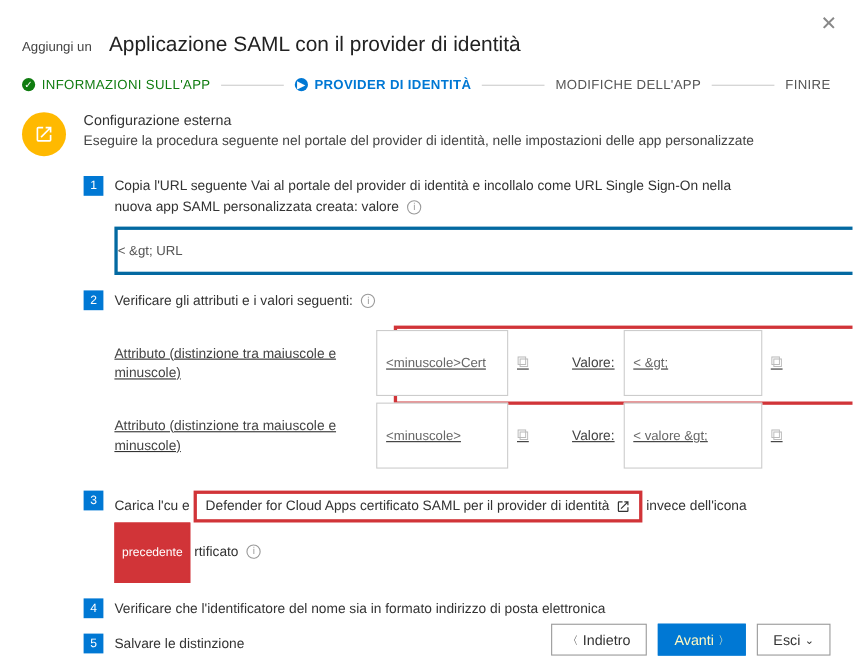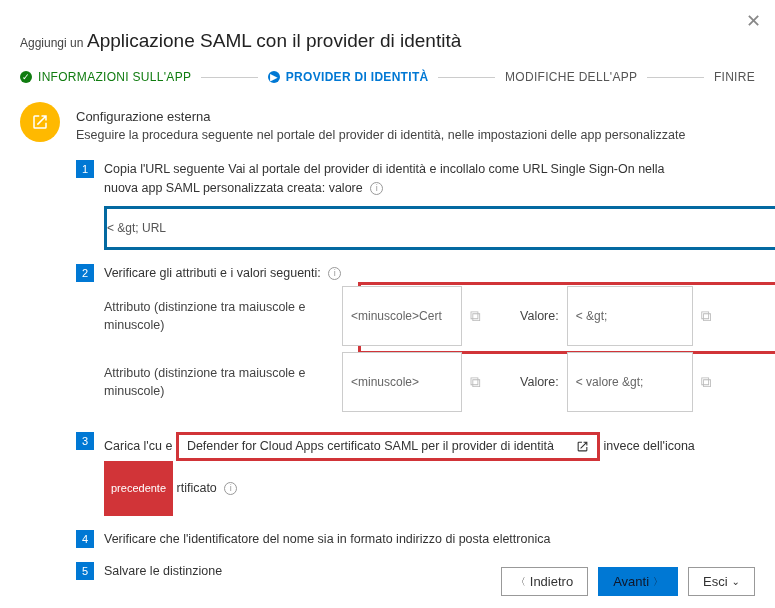--- a/index.html
+++ b/index.html
@@ -1,57 +1,57 @@
 <!DOCTYPE html>
 <html><head>
 <meta charset="utf-8">
 <style>
   * { box-sizing: border-box; margin: 0; padding: 0; }
   body { font-family: "Segoe UI", Arial, sans-serif; font-size: 13px; color: #333; background:#fff; width:775px; height:608px; position:relative; overflow:hidden; }
   .close { position:absolute; top:10px; right:14px; font-size:18px; color:#888; cursor:pointer; }
   .header { padding: 30px 20px 10px 20px; }
   .pretitle { font-size:12px; color:#444; display:inline-block; }
-  .title { font-size:19px; color:#222; display:inline-block; margin-left:0; }
+  .title { font-size:19px; color:#222; display:inline-block; margin-left:12px; }
   .steps { display:flex; align-items:center; padding: 8px 20px 18px 20px; gap:0; }
   .step { font-size:12px; letter-spacing:0.3px; white-space:nowrap; display:flex; align-items:center; gap:6px; }
   .step.done { color:#107c10; }
   .step.active { color:#0078d4; font-weight:600; }
   .step.future { color:#555; }
   .step-icon { width:12px; height:12px; border-radius:50%; display:inline-flex; align-items:center; justify-content:center; font-size:9px; color:#fff; }
   .step.done .step-icon { background:#107c10; }
   .step.active .step-icon { background:#0078d4; }
   .step-line { flex:1; height:1px; background:#ccc; margin:0 10px; }
   .content { padding: 0 20px 60px 20px; }
-  .ext-row { display:flex; gap:16px; align-items:flex-end; }
+  .ext-row { display:flex; gap:16px; align-items:flex-start; }
   .ext-icon { width:40px; height:40px; border-radius:50%; background:#ffb900; display:flex; align-items:center; justify-content:center; flex-shrink:0; }
   .ext-icon svg { width:18px; height:18px; fill:#fff; }
   .ext-text .t1 { font-size:13px; color:#333; margin-bottom:4px; }
   .ext-text .t2 { font-size:12.5px; color:#444; }
   .steps-list { margin-top:18px; margin-left:56px; }
   .step-item { display:flex; gap:10px; margin-bottom:14px; position:relative; }
   .step-num { width:18px; height:18px; background:#0078d4; color:#fff; font-size:11px; display:flex; align-items:center; justify-content:center; flex-shrink:0; }
   .step-body { flex:1; font-size:12.5px; color:#333; line-height:1.5; }
   .info-icon { display:inline-block; width:13px; height:13px; border:1px solid #999; border-radius:50%; font-size:9px; color:#999; text-align:center; line-height:11px; margin-left:4px; vertical-align:middle; }
   .url-box { border:3px solid #0369a1; margin-top:8px; padding:10px 0; font-size:12px; color:#555; width:699px; position:relative; background:#fff; }
   .copy-icon { position:absolute; right:-22px; top:50%; transform:translateY(-50%); color:#bbb; font-size:15px; }
-  .attr-section { margin-top:4px; }
+  .attr-section { margin-top:18px;text-decoration:underline; }
   .attr-row { display:flex; align-items:center; gap:8px; margin-bottom:6px; font-size:12.5px; color:#444; position:relative; }
   .attr-label { width:230px; }
   .attr-input { border:1px solid #ccc; padding:20px 8px; font-size:12px; color:#666; background:#fff; }
   .attr-input.a1 { width:120px; }
   .attr-input.a2 { width:126px; }
   .val-label { margin-left:20px; width:50px; text-align:right; }
   .red-box { border:3px solid #d13438; position:absolute; }
   .red-box.r1 { left:254px; top:-4px; width:470px; height:72px; }
-  .step3-link { display:inline-flex; align-items:center; border:3px solid #d13438; padding:2px 8px; color:#333; font-size:12.5px; gap:22px; vertical-align:middle; }
+  .step3-link { display:inline-flex; align-items:center; border:3px solid #d13438; padding:2px 8px; color:#333; font-size:12.5px; gap:6px; vertical-align:middle; }
   .step3-link svg { width:13px; height:13px; fill:#333; }
   .prev-badge { background:#d13438; color:#fff; font-size:11px; padding:17px 5px; display:inline-block; border:2px solid #d13438; }
   .footer { position:absolute; bottom:12px; right:20px; display:flex; gap:10px; }
   .btn { font-size:13px; padding:6px 14px; cursor:pointer; border:1px solid #999; background:#fff; display:flex; align-items:center; gap:4px; }
-  .btn.primary { background:#0078d4; color:#0f172a; border-color:#0078d4; }
+  .btn.primary { background:#0078d4; color:#fef9c3; border-color:#0078d4; }
   .chev { font-size:10px; }
 </style>
 </head>
 <body>
 
 <div class="close">✕</div>
 
 <div class="header">
   <span class="pretitle">Aggiungi un</span>
   <span class="title">Applicazione SAML con il provider di identità</span>

